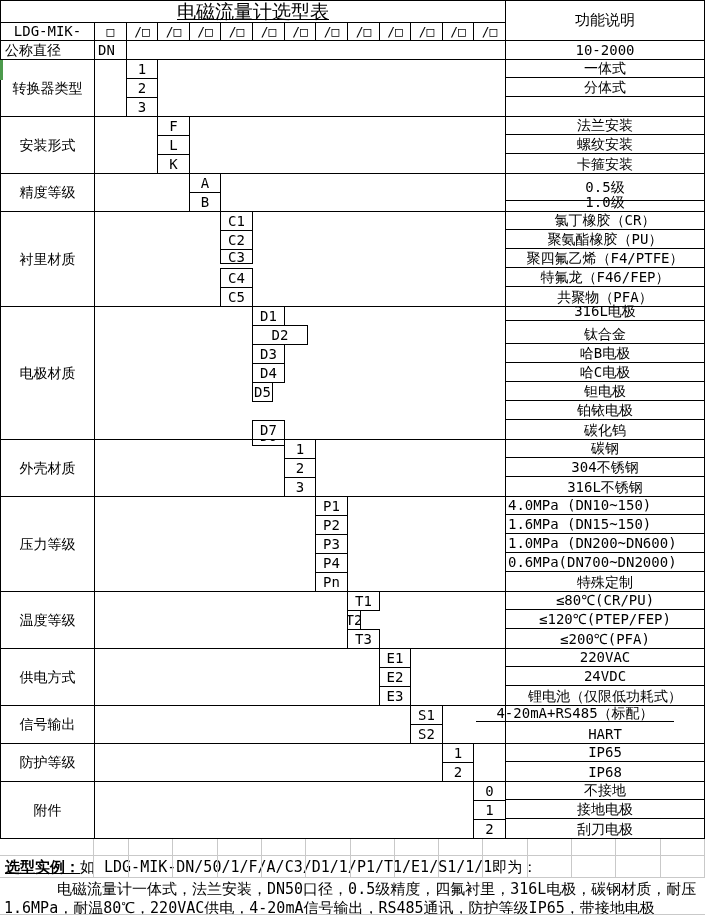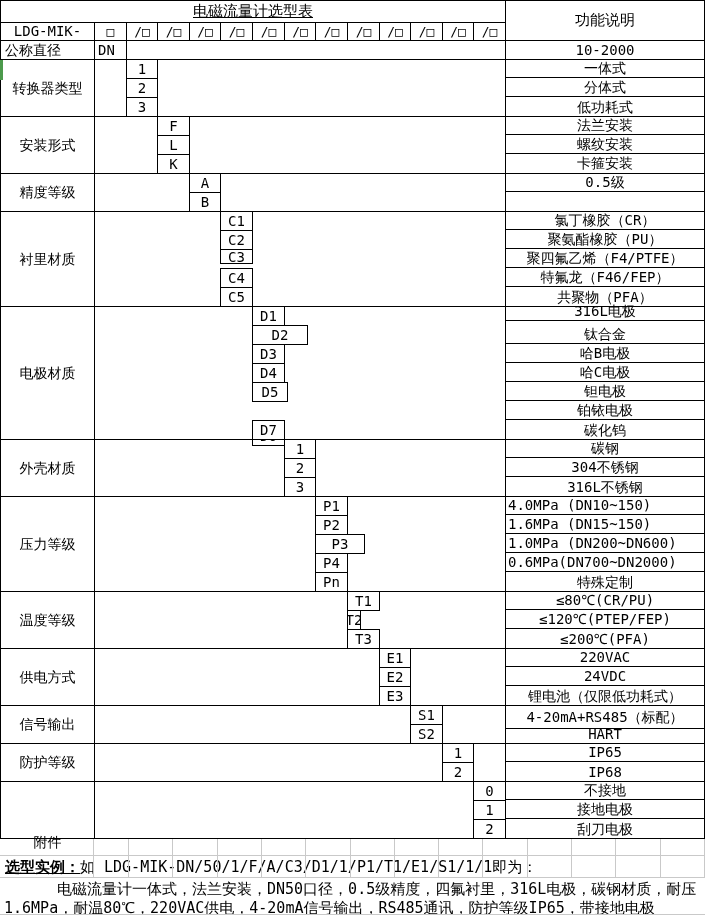--- a/index.html
+++ b/index.html
@@ -5,21 +5,21 @@
   html,body{margin:0;padding:0;background:#fff;}
   .frame{
     position:relative;width:705px;height:916px;background:#fff;
     font-family:"DejaVu Sans Mono","Liberation Mono",monospace;
     color:#000;overflow:hidden;
   }
   .cell{
     position:absolute;display:flex;align-items:center;justify-content:center;
     font-size:14px;line-height:1;box-sizing:border-box;white-space:nowrap;overflow:hidden;
   }
-  .title-cell{font-size:15px;}
+  .title-cell{font-size:19px;}
   .title-cell span{text-decoration:underline;}
   .desc-header{font-size:15px;}
   .hbox{border:1px solid #000;font-size:13px;letter-spacing:0;}
   .code{border:1px solid #000;background:#fff;}
   .line{position:absolute;background:#000;}
   .grid{position:absolute;background:#c9c9c9;}
   .accent{position:absolute;background:#4c9a4c;}
   .ex-line{position:absolute;font-size:15px;line-height:20px;white-space:nowrap;}
   .ex-label{font-weight:bold;text-decoration:underline;}
 </style>
@@ -63,34 +63,34 @@
     <div class="cell" style="left: 1px; top: 40px; width: 93px; height: 19px; justify-content: flex-start; padding-left: 4px;">公称直径</div>
     <div class="cell code" style="left: 94px; top: 40px; width: 33px; height: 20px; justify-content: flex-start; padding-left: 3px;">DN</div>
     <div class="cell" style="left: 506px; top: 40px; width: 198px; height: 19px;">10-2000</div>
     <div class="line" style="left: 0px; top: 59px; width: 705px; height: 1px;"></div>
     <div class="cell" style="left: 1px; top: 59px; width: 93px; height: 57px;">转换器类型</div>
     <div class="cell code" style="left: 126px; top: 59px; width: 32px; height: 20px;">1</div>
     <div class="cell" style="left: 506px; top: 59px; width: 198px; height: 19px; border-bottom: 1px solid rgb(0, 0, 0);">一体式</div>
     <div class="cell code" style="left: 126px; top: 78px; width: 32px; height: 20px;">2</div>
     <div class="cell" style="left: 506px; top: 78px; width: 198px; height: 19px; border-bottom: 1px solid rgb(0, 0, 0);">分体式</div>
     <div class="cell code" style="left: 126px; top: 97px; width: 32px; height: 20px;">3</div>
-    <div class="cell" style="left: 506px; top: 97px; width: 198px; height: 19px;">低功耗式</div>
     <div class="line" style="left: 0px; top: 116px; width: 705px; height: 1px;"></div>
     <div class="cell" style="left: 1px; top: 116px; width: 93px; height: 57px;">安装形式</div>
     <div class="cell code" style="left: 157px; top: 116px; width: 33px; height: 20px;">F</div>
     <div class="cell" style="left: 506px; top: 116px; width: 198px; height: 19px; border-bottom: 1px solid rgb(0, 0, 0);">法兰安装</div>
     <div class="cell code" style="left: 157px; top: 135px; width: 33px; height: 20px;">L</div>
     <div class="cell" style="left: 506px; top: 135px; width: 198px; height: 19px; border-bottom: 1px solid rgb(0, 0, 0);">螺纹安装</div>
     <div class="cell code" style="left: 157px; top: 154px; width: 33px; height: 20px;">K</div>
-    <div class="cell" style="left: 506px; top: 154px; width: 198px; height: 19px; font-family: Liberation Serif, serif;">卡箍安装</div>
+    <div class="cell" style="left: 506px; top: 154px; width: 198px; height: 19px;">卡箍安装</div>
     <div class="line" style="left: 0px; top: 173px; width: 705px; height: 1px;"></div>
     <div class="cell" style="left: 1px; top: 173px; width: 93px; height: 38px;">精度等级</div>
     <div class="cell code" style="left: 189px; top: 173px; width: 32px; height: 20px;">A</div>
-    <div class="cell" style="left: 506px; top: 173px; width: 198px; height: 19px; border-bottom: 1px solid rgb(0, 0, 0);">0.5级</div>
+    <div class="cell" style="left: 506px; top: 173px; width: 198px; height: 28px; border-bottom: 1px solid rgb(0, 0, 0);">0.5级</div>
     <div class="cell code" style="left: 189px; top: 192px; width: 32px; height: 20px;">B</div>
+    <div class="cell" style="left: 506px; top: 192px; width: 198px; height: 19px;">1.0级</div>
     <div class="line" style="left: 0px; top: 211px; width: 705px; height: 1px;"></div>
     <div class="cell" style="left: 1px; top: 211px; width: 93px; height: 95px;">衬里材质</div>
     <div class="cell code" style="left: 220px; top: 211px; width: 33px; height: 20px;">C1</div>
     <div class="cell" style="left: 506px; top: 211px; width: 198px; height: 19px; border-bottom: 1px solid rgb(0, 0, 0);">氯丁橡胶（CR）</div>
     <div class="cell code" style="left: 220px; top: 230px; width: 33px; height: 20px;">C2</div>
     <div class="cell" style="left: 506px; top: 230px; width: 198px; height: 19px; border-bottom: 1px solid rgb(0, 0, 0);">聚氨酯橡胶（PU）</div>
     <div class="cell code" style="left: 220px; top: 249px; width: 33px; height: 15px;">C3</div>
     <div class="cell" style="left: 506px; top: 249px; width: 198px; height: 19px; border-bottom: 1px solid rgb(0, 0, 0);">聚四氟乙烯（F4/PTFE）</div>
     <div class="cell code" style="left: 220px; top: 268px; width: 33px; height: 20px;">C4</div>
     <div class="cell" style="left: 506px; top: 268px; width: 198px; height: 19px; border-bottom: 1px solid rgb(0, 0, 0);">特氟龙（F46/FEP）</div>
@@ -99,41 +99,41 @@
     <div class="line" style="left: 0px; top: 306px; width: 705px; height: 1px;"></div>
     <div class="cell" style="left: 1px; top: 306px; width: 93px; height: 133px;">电极材质</div>
     <div class="cell code" style="left: 252px; top: 306px; width: 33px; height: 20px;">D1</div>
     <div class="cell" style="left: 506px; top: 302px; width: 198px; height: 19px; border-bottom: 1px solid rgb(0, 0, 0); text-align: center;">316L电极</div>
     <div class="cell code" style="left: 252px; top: 325px; width: 56px; height: 20px;">D2</div>
     <div class="cell" style="left: 506px; top: 325px; width: 198px; height: 19px; border-bottom: 1px solid rgb(0, 0, 0);">钛合金</div>
     <div class="cell code" style="left: 252px; top: 344px; width: 33px; height: 20px;">D3</div>
     <div class="cell" style="left: 506px; top: 344px; width: 198px; height: 19px; border-bottom: 1px solid rgb(0, 0, 0);">哈B电极</div>
     <div class="cell code" style="left: 252px; top: 363px; width: 33px; height: 20px;">D4</div>
     <div class="cell" style="left: 506px; top: 363px; width: 198px; height: 19px; border-bottom: 1px solid rgb(0, 0, 0);">哈C电极</div>
-    <div class="cell code" style="left: 252px; top: 382px; width: 36px; height: 20px; text-align: right;">D5</div>
+    <div class="cell code" style="left: 252px; top: 382px; width: 21px; height: 20px; text-align: right;">D5</div>
     <div class="cell" style="left: 506px; top: 382px; width: 198px; height: 19px; border-bottom: 1px solid rgb(0, 0, 0);">钽电极</div>
     <div class="cell code" style="left: 252px; top: 401px; width: 33px; height: 20px; margin-top: 25px;">D6</div>
     <div class="cell" style="left: 506px; top: 401px; width: 198px; height: 19px; border-bottom: 1px solid rgb(0, 0, 0);">铂铱电极</div>
     <div class="cell code" style="left: 252px; top: 420px; width: 33px; height: 20px;">D7</div>
     <div class="cell" style="left: 506px; top: 420px; width: 198px; height: 19px;">碳化钨</div>
     <div class="line" style="left: 0px; top: 439px; width: 705px; height: 1px;"></div>
     <div class="cell" style="left: 1px; top: 439px; width: 93px; height: 57px;">外壳材质</div>
     <div class="cell code" style="left: 284px; top: 439px; width: 32px; height: 20px;">1</div>
     <div class="cell" style="left: 506px; top: 439px; width: 198px; height: 19px; border-bottom: 1px solid rgb(0, 0, 0);">碳钢</div>
     <div class="cell code" style="left: 284px; top: 458px; width: 32px; height: 20px;">2</div>
     <div class="cell" style="left: 506px; top: 458px; width: 198px; height: 19px; border-bottom: 1px solid rgb(0, 0, 0);">304不锈钢</div>
     <div class="cell code" style="left: 284px; top: 477px; width: 32px; height: 20px;">3</div>
     <div class="cell" style="left: 506px; top: 477px; width: 198px; height: 19px;">316L不锈钢</div>
     <div class="line" style="left: 0px; top: 496px; width: 705px; height: 1px;"></div>
     <div class="cell" style="left: 1px; top: 496px; width: 93px; height: 95px;">压力等级</div>
     <div class="cell code" style="left: 315px; top: 496px; width: 33px; height: 20px; text-align: center;">P1</div>
     <div class="cell" style="left: 506px; top: 496px; width: 198px; height: 19px; justify-content: flex-start; padding-left: 2px; border-bottom: 1px solid rgb(0, 0, 0);">4.0MPa (DN10~150)</div>
     <div class="cell code" style="left: 315px; top: 515px; width: 33px; height: 20px;">P2</div>
     <div class="cell" style="left: 506px; top: 515px; width: 198px; height: 19px; justify-content: flex-start; padding-left: 2px; border-bottom: 1px solid rgb(0, 0, 0);">1.6MPa (DN15~150)</div>
-    <div class="cell code" style="left: 315px; top: 534px; width: 50px; height: 20px;">P3</div>
+    <div class="cell code" style="left: 315px; top: 534px; width: 33px; height: 20px;">P3</div>
     <div class="cell" style="left: 506px; top: 534px; width: 198px; height: 19px; justify-content: flex-start; padding-left: 2px; border-bottom: 1px solid rgb(0, 0, 0);">1.0MPa (DN200~DN600)</div>
     <div class="cell code" style="left: 315px; top: 553px; width: 33px; height: 20px;">P4</div>
     <div class="cell" style="left: 506px; top: 553px; width: 198px; height: 19px; justify-content: flex-start; padding-left: 2px; border-bottom: 1px solid rgb(0, 0, 0);">0.6MPa(DN700~DN2000)</div>
     <div class="cell code" style="left: 315px; top: 572px; width: 33px; height: 20px;">Pn</div>
     <div class="cell" style="left: 506px; top: 572px; width: 198px; height: 19px;">特殊定制</div>
     <div class="line" style="left: 0px; top: 591px; width: 705px; height: 1px;"></div>
     <div class="cell" style="left: 1px; top: 591px; width: 93px; height: 57px;">温度等级</div>
     <div class="cell code" style="left: 347px; top: 591px; width: 33px; height: 20px;">T1</div>
     <div class="cell" style="left: 506px; top: 591px; width: 198px; height: 19px; border-bottom: 1px solid rgb(0, 0, 0);">≤80℃(CR/PU)</div>
     <div class="cell code" style="left: 347px; top: 610px; width: 14px; height: 20px;">T2</div>
@@ -144,31 +144,31 @@
     <div class="cell" style="left: 1px; top: 648px; width: 93px; height: 57px;">供电方式</div>
     <div class="cell code" style="left: 379px; top: 648px; width: 32px; height: 20px;">E1</div>
     <div class="cell" style="left: 506px; top: 648px; width: 198px; height: 19px; border-bottom: 1px solid rgb(0, 0, 0);">220VAC</div>
     <div class="cell code" style="left: 379px; top: 667px; width: 32px; height: 20px;">E2</div>
     <div class="cell" style="left: 506px; top: 667px; width: 198px; height: 19px; border-bottom: 1px solid rgb(0, 0, 0);">24VDC</div>
     <div class="cell code" style="left: 379px; top: 686px; width: 32px; height: 20px;">E3</div>
     <div class="cell" style="left: 506px; top: 686px; width: 198px; height: 19px;">锂电池（仅限低功耗式）</div>
     <div class="line" style="left: 0px; top: 705px; width: 705px; height: 1px;"></div>
     <div class="cell" style="left: 1px; top: 705px; width: 93px; height: 38px;">信号输出</div>
     <div class="cell code" style="left: 410px; top: 705px; width: 33px; height: 20px;">S1</div>
-    <div class="cell" style="left: 506px; top: 705px; width: 198px; height: 24px; border-bottom: 1px solid rgb(0, 0, 0);">4-20mA+RS485（标配）</div>
+    <div class="cell" style="left: 476px; top: 705px; width: 198px; height: 17px; border-bottom: 1px solid rgb(0, 0, 0);">4-20mA+RS485（标配）</div>
     <div class="cell code" style="left: 410px; top: 724px; width: 33px; height: 20px; text-align: right;">S2</div>
     <div class="cell" style="left: 506px; top: 724px; width: 198px; height: 19px;">HART</div>
     <div class="line" style="left: 0px; top: 743px; width: 705px; height: 1px;"></div>
     <div class="cell" style="left: 1px; top: 743px; width: 93px; height: 38px;">防护等级</div>
     <div class="cell code" style="left: 442px; top: 743px; width: 32px; height: 20px;">1</div>
     <div class="cell" style="left: 506px; top: 743px; width: 198px; height: 19px; border-bottom: 1px solid rgb(0, 0, 0);">IP65</div>
     <div class="cell code" style="left: 442px; top: 762px; width: 32px; height: 20px;">2</div>
     <div class="cell" style="left: 506px; top: 762px; width: 198px; height: 19px;">IP68</div>
     <div class="line" style="left: 0px; top: 781px; width: 705px; height: 1px;"></div>
-    <div class="cell" style="left: 1px; top: 781px; width: 93px; height: 57px; margin-top: 32px;">附件</div>
+    <div class="cell" style="left: 1px; top: 781px; width: 93px; height: 57px;">附件</div>
     <div class="cell code" style="left: 473px; top: 781px; width: 33px; height: 20px;">0</div>
     <div class="cell" style="left: 506px; top: 781px; width: 198px; height: 19px; border-bottom: 1px solid rgb(0, 0, 0);">不接地</div>
     <div class="cell code" style="left: 473px; top: 800px; width: 33px; height: 20px;">1</div>
     <div class="cell" style="left: 506px; top: 800px; width: 198px; height: 19px; border-bottom: 1px solid rgb(0, 0, 0);">接地电极</div>
     <div class="cell code" style="left: 473px; top: 819px; width: 33px; height: 20px;">2</div>
     <div class="cell" style="left: 506px; top: 819px; width: 198px; height: 19px;">刮刀电极</div>
     <div class="line" style="left: 0px; top: 838px; width: 705px; height: 1px;"></div>
     <div class="accent" style="left: 0px; top: 60px; width: 3px; height: 20px;"></div>
     <div class="grid" style="left: 93px; top: 839px; width: 1px; height: 38px;"></div>
     <div class="grid" style="left: 128px; top: 839px; width: 1px; height: 38px;"></div>

